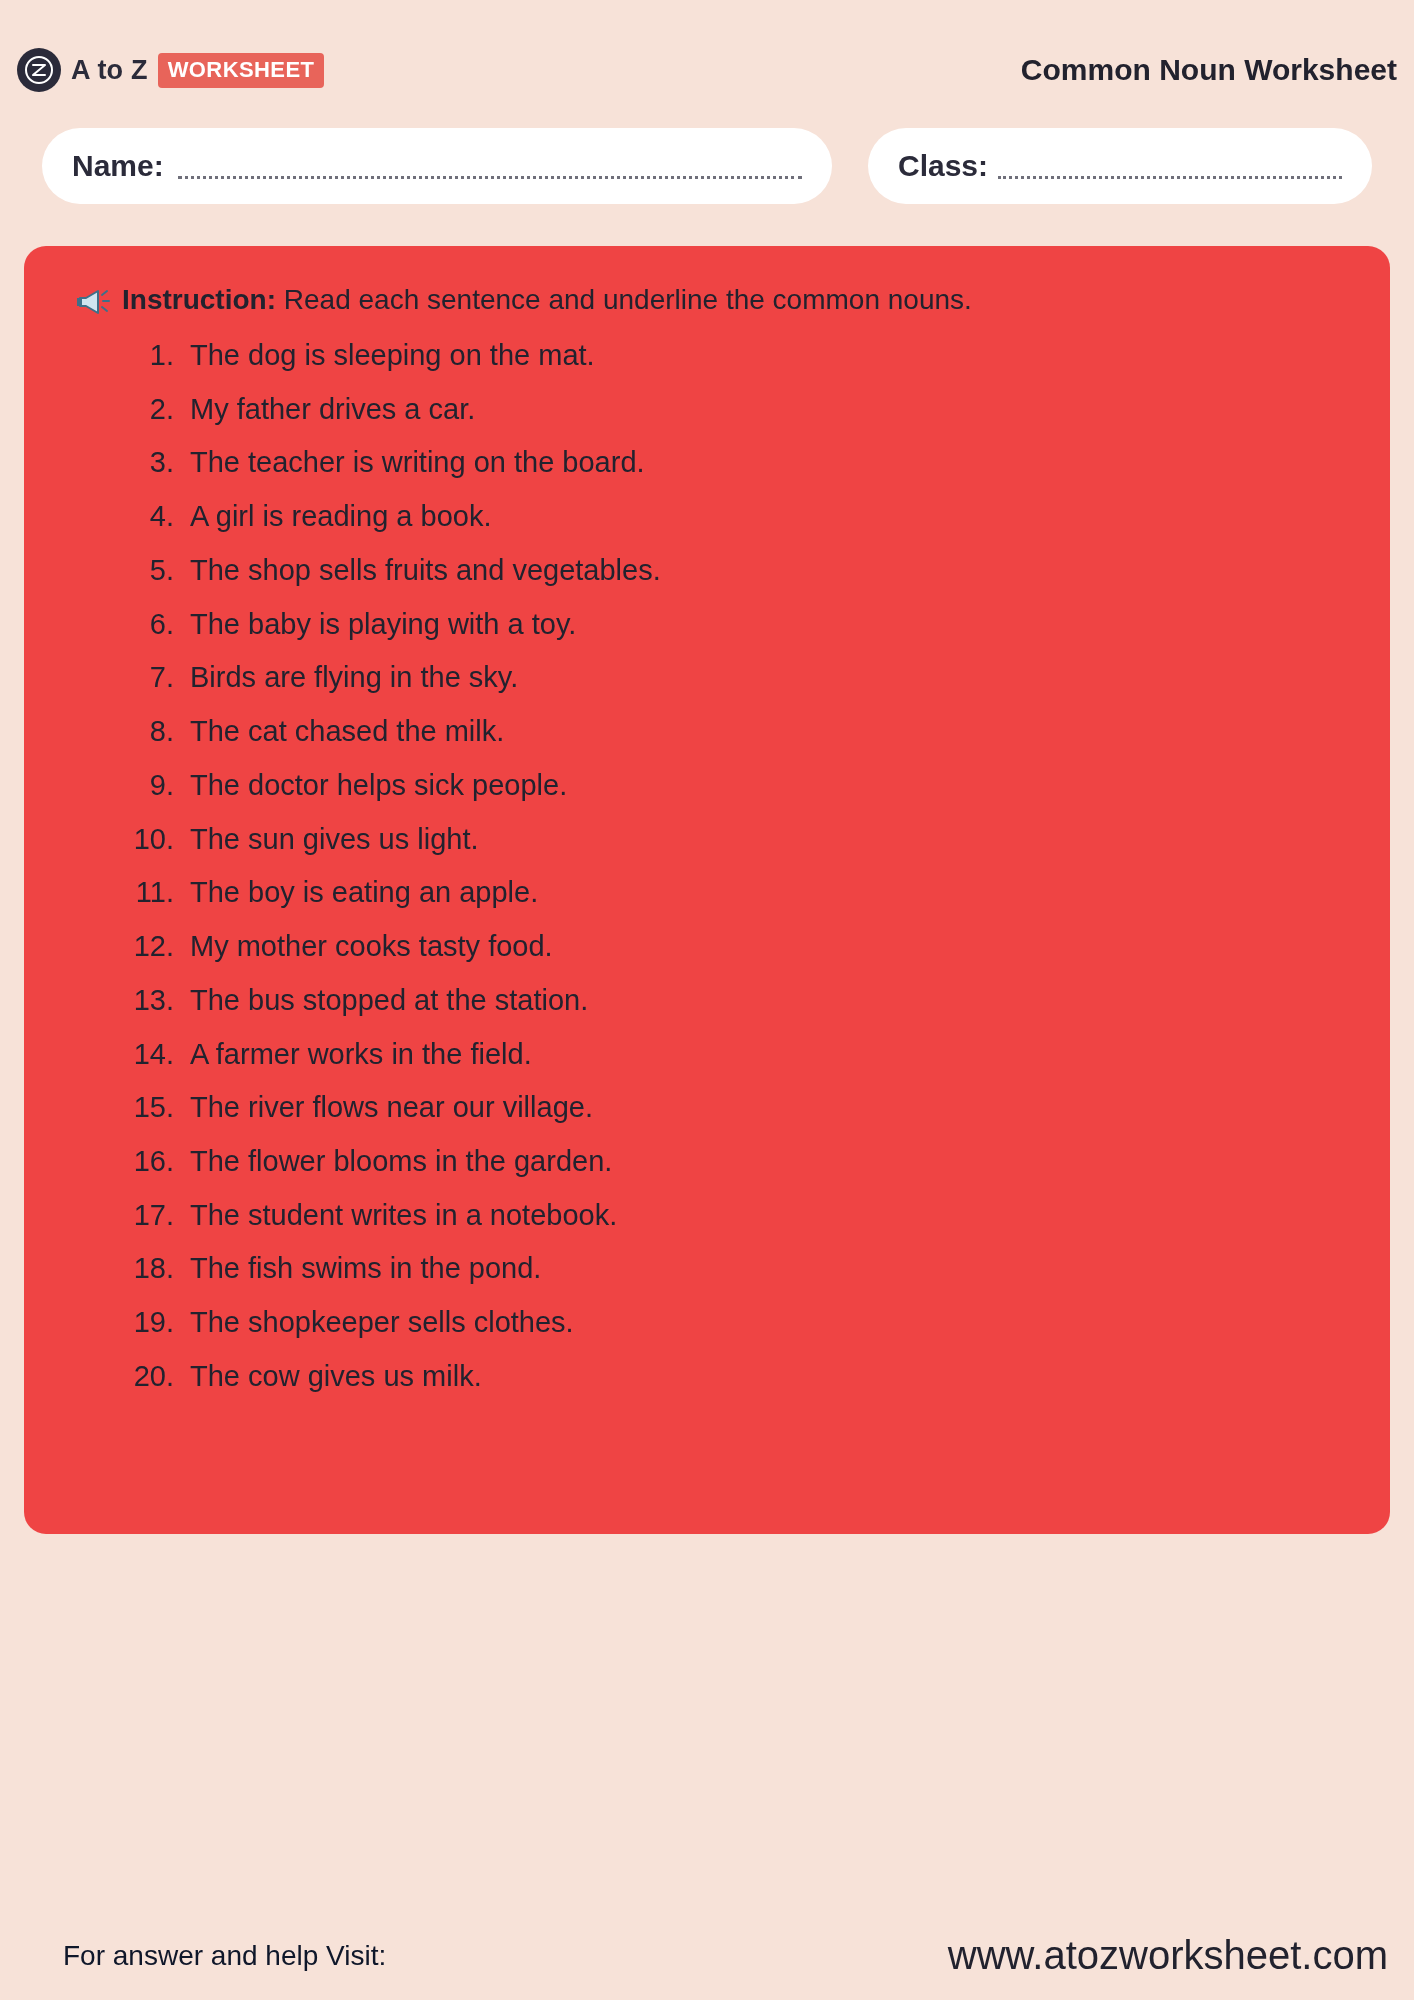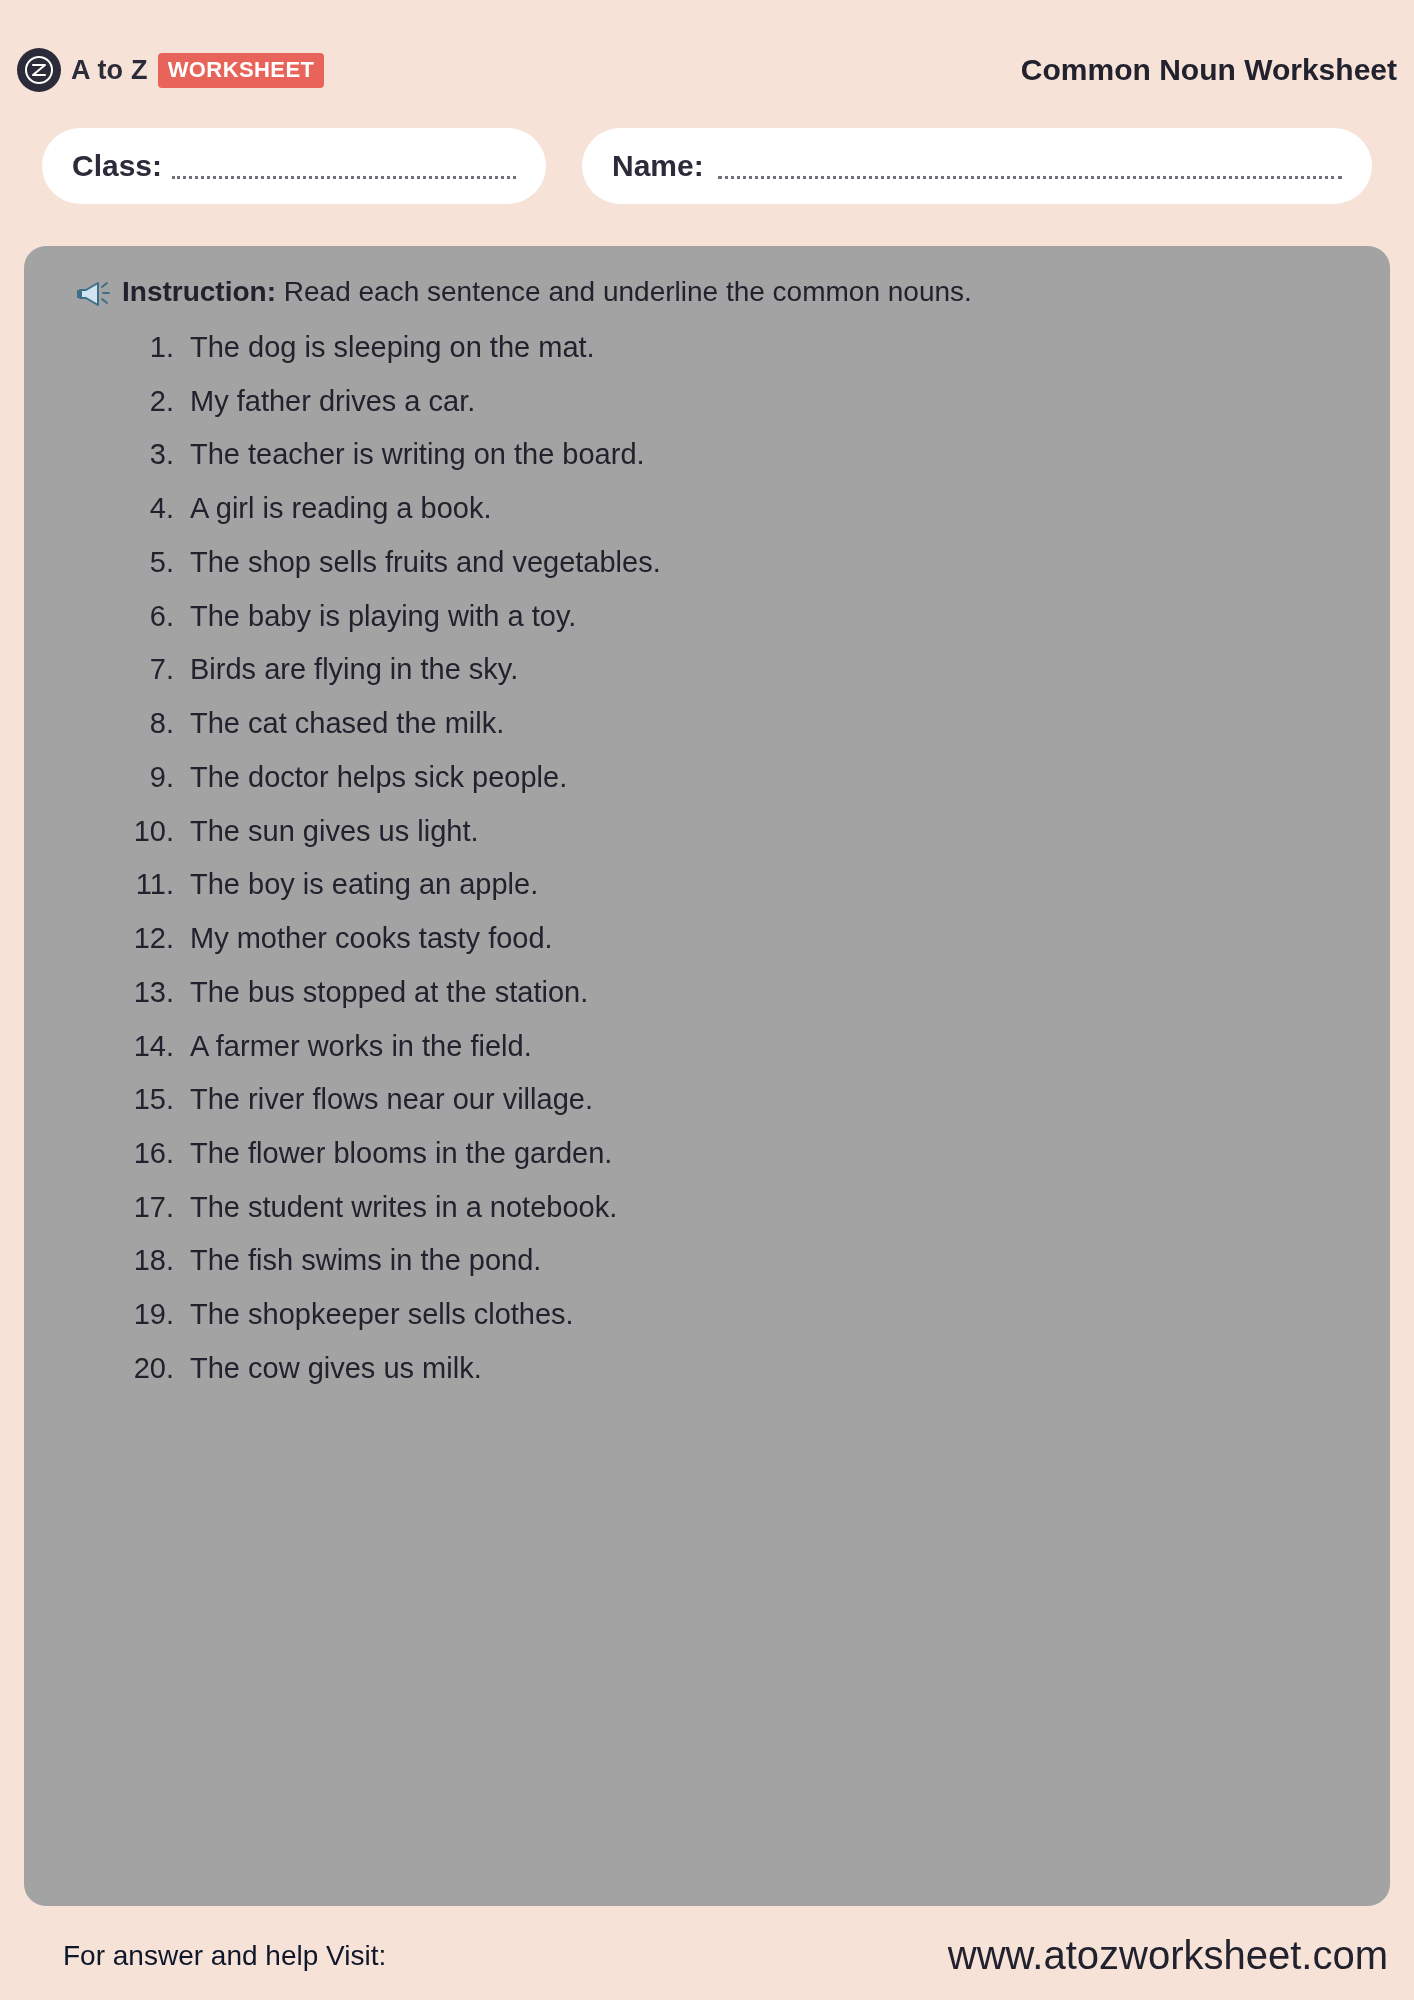--- a/index.html
+++ b/index.html
@@ -104,25 +104,25 @@
     height: 22px;
   }
   .field.cls .dotline { margin-left: 10px; }
 
   
   .card {
     position: absolute;
     top: 246px;
     left: 24px;
     width: 1366px;
-    height: 1660px;
-    background: #a3a3a3;
+    height: 1288px;
+    background: #ef4444;
     border-radius: 22px;
     box-sizing: border-box;
-    padding: 30px 40px 20px 40px;
+    padding: 38px 40px 20px 40px;
   }
   .instruction {
     display: flex;
     align-items: flex-start;
     gap: 12px;
     margin: 0 0 10px 12px;
   }
   .megaphone {
     flex: none;
     margin-top: 2px;
@@ -191,26 +191,26 @@
           <path d="M9 10 h12 l-12 10 h12" fill="none" stroke="#ffffff" stroke-width="2" stroke-linejoin="round" stroke-linecap="round"></path>
         </svg>
       </span>
       <span class="brand-text">A to Z</span>
       <span class="brand-badge">WORKSHEET</span>
     </div>
     <div class="doc-title">Common Noun Worksheet</div>
   </div>
 
   <div class="fields">
+    <div class="field name">
+      <span class="field-label">Name:</span>
+      <span class="dotline"></span>
+    </div>
     <div class="field cls">
       <span class="field-label">Class:</span>
-      <span class="dotline"></span>
-    </div>
-    <div class="field name">
-      <span class="field-label">Name:</span>
       <span class="dotline"></span>
     </div>
   </div>
 
   <div class="card">
 
     <div class="instruction">
       <span class="megaphone">
         <svg width="34" height="32" viewBox="0 0 34 32" aria-hidden="true">
           <path d="M4 12 h6 l12 -7 v22 l-12 -7 H4 z" fill="#cfe4ef" stroke="#3f6f88" stroke-width="2" stroke-linejoin="round"></path>

